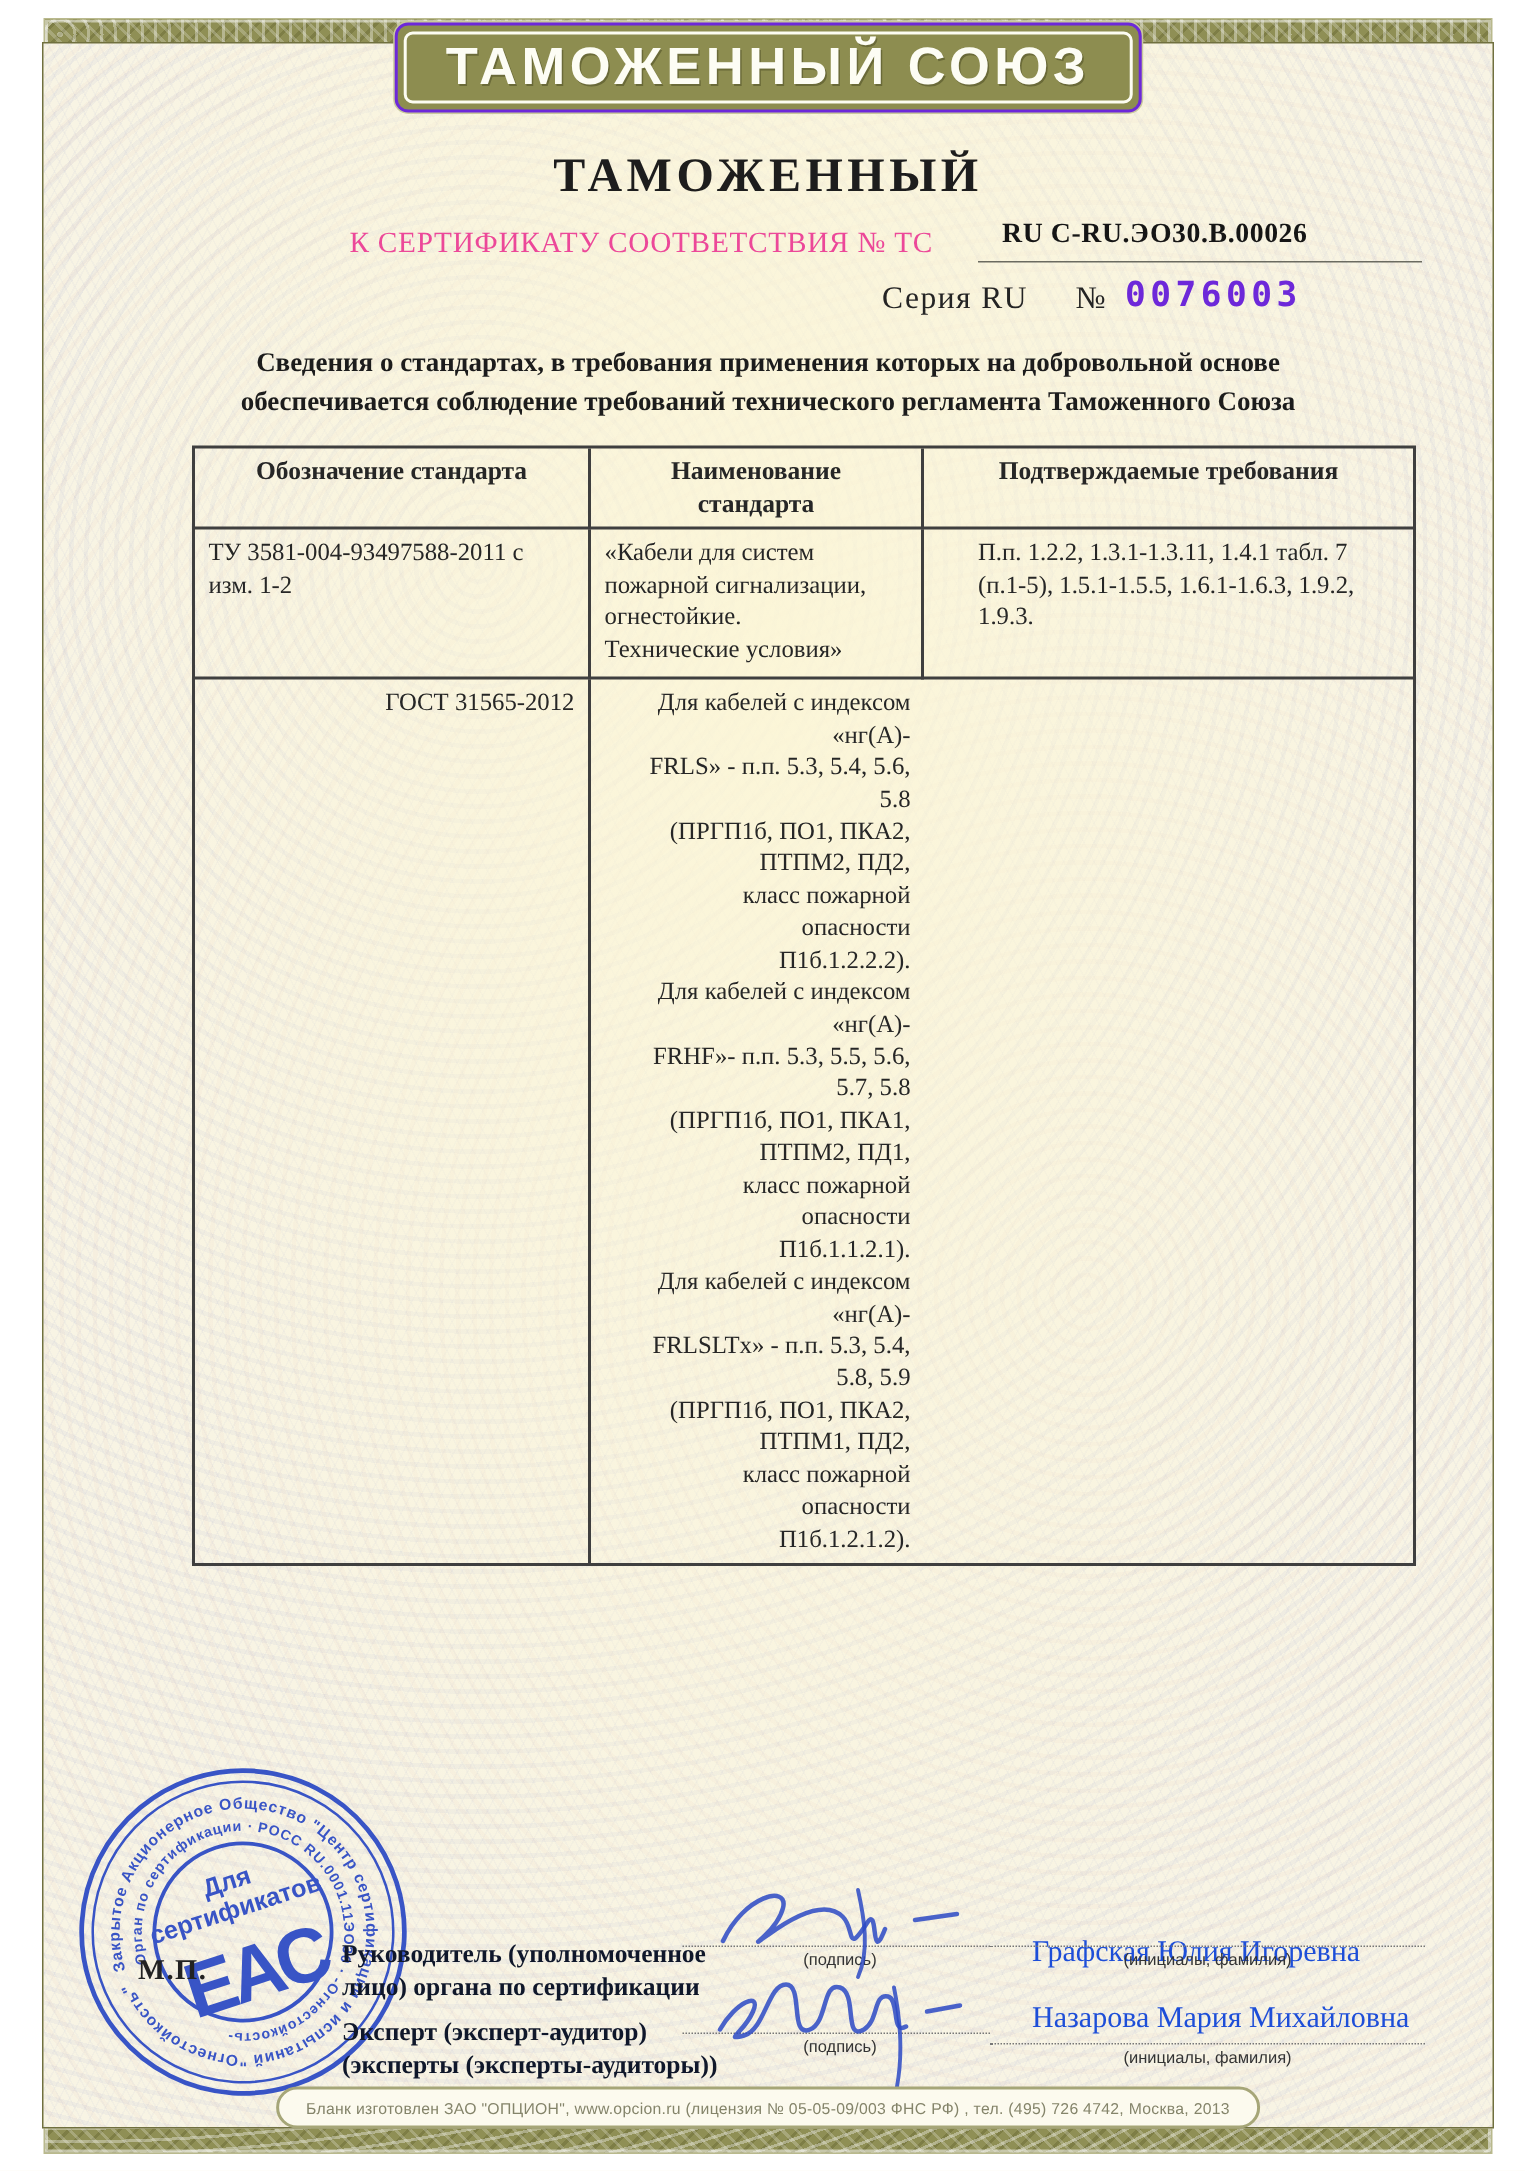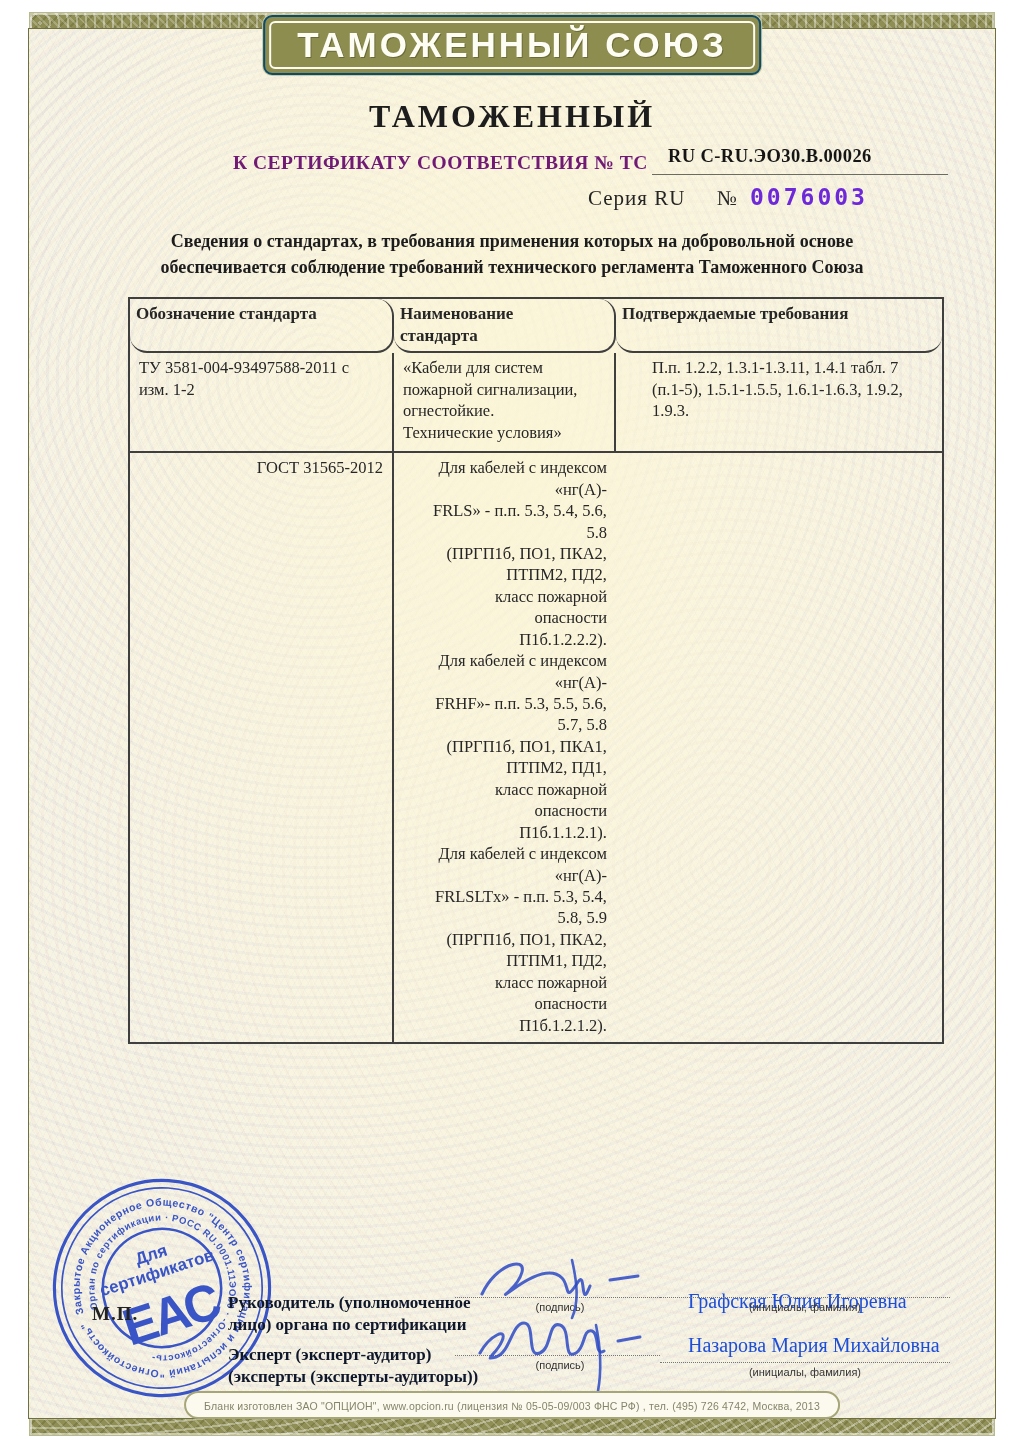--- a/index.html
+++ b/index.html
@@ -17,47 +17,47 @@
   .sheet{position:absolute;left:28px;right:28px;top:28px;bottom:28px;
     background-color:#f8f4e4;border:1px solid #70703f;
     background-image:
       radial-gradient(ellipse at 50% 30%, rgba(252,246,214,.9), rgba(248,244,228,0) 70%),
       repeating-radial-gradient(circle at 30% 25%, rgba(120,130,200,.065) 0 3px, transparent 3px 10px),
       repeating-radial-gradient(circle at 72% 60%, rgba(205,140,130,.05) 0 3px, transparent 3px 11px),
       repeating-linear-gradient(62deg, rgba(130,140,205,.05) 0 1px, transparent 1px 6px),
       repeating-linear-gradient(-62deg, rgba(130,140,205,.05) 0 1px, transparent 1px 6px);}
   
   .banner{position:absolute;left:50%;top:15px;transform:translateX(-50%);
-    background:#8d8d50;border:2px solid #0c4a6e;border-radius:9px;padding:4px;
+    background:#8d8d50;border:2px solid #6d28d9;border-radius:9px;padding:4px;
     box-shadow:0 0 0 1px #c9c99c;}
   .banner-inner{border:2px solid #fdfdf2;border-radius:6px;padding:2px 26px;}
   .banner-text{font-family:"Liberation Sans",sans-serif;font-weight:bold;font-size:35px;
     letter-spacing:3px;color:#fdfdf4;text-shadow:1px 1px 0 #6a6a38;white-space:nowrap;}
   .doc-title{position:absolute;left:0;right:0;top:98px;text-align:center;
     font-size:32px;font-weight:bold;letter-spacing:3px;color:#1d1d1d;}
-  .cert-line-label{position:absolute;left:233px;top:152px;font-size:19.5px;font-weight:bold;
-    letter-spacing:.5px;color:#701a75;white-space:nowrap;}
+  .cert-line-label{position:absolute;left:233px;top:152px;font-size:19.5px;font-weight:normal;
+    letter-spacing:.5px;color:#ec4899;white-space:nowrap;}
   .cert-number{position:absolute;left:668px;top:146px;font-size:18.5px;font-weight:bold;color:#151515;
     letter-spacing:.4px;white-space:nowrap;}
   .cert-underline{position:absolute;left:652px;top:174px;width:296px;border-bottom:1.6px solid #6b6b60;}
   .series-label{position:absolute;left:588px;top:186px;font-size:21px;color:#242424;letter-spacing:1px;}
   .num-sign{position:absolute;left:717px;top:186px;font-size:21px;color:#242424;}
   .serial{position:absolute;left:750px;top:184px;font-family:"DejaVu Sans Mono",monospace;
     font-weight:bold;font-size:23px;letter-spacing:3px;color:#6d28d9;}
   .intro{position:absolute;left:82px;right:82px;top:228px;text-align:center;
     font-size:18px;font-weight:bold;line-height:1.45;color:#1c1c1c;}
   
   .table{position:absolute;left:128px;top:297px;width:812px;
     display:grid;grid-template-columns:264px 222px 1fr;
     border:2px solid #3f3f3f;}
   .cell{border-right:2px solid #3f3f3f;border-bottom:2px solid #3f3f3f;
     padding:4px 9px 6px 9px;font-size:16.5px;line-height:1.3;color:#262626;}
   .cell.last-col{border-right:none;padding-left:36px;}
   .cell.last-row{border-bottom:none;text-align:right;}
-  .cell.hdr{text-align:left;font-weight:bold;font-size:17px;padding:4px 6px;border-radius:17px;}
+  .cell.hdr{text-align:center;font-weight:bold;font-size:17px;padding:4px 6px;}
   .cell.r1{min-height:88px;}
   .pre{white-space:pre-line;}
   .cell p{margin:0;}
   
   .stamp{position:absolute;left:46px;top:1172px;width:232px;height:232px;
     transform:rotate(-18deg);opacity:.93;}
   .mp{position:absolute;left:92px;top:1303px;font-size:19px;font-weight:bold;color:#222;letter-spacing:1px;}
   
   .role{position:absolute;font-size:17px;font-weight:bold;color:#0f172a;line-height:1.32;}
   .sigline{position:absolute;border-bottom:1.5px dotted #777;}

